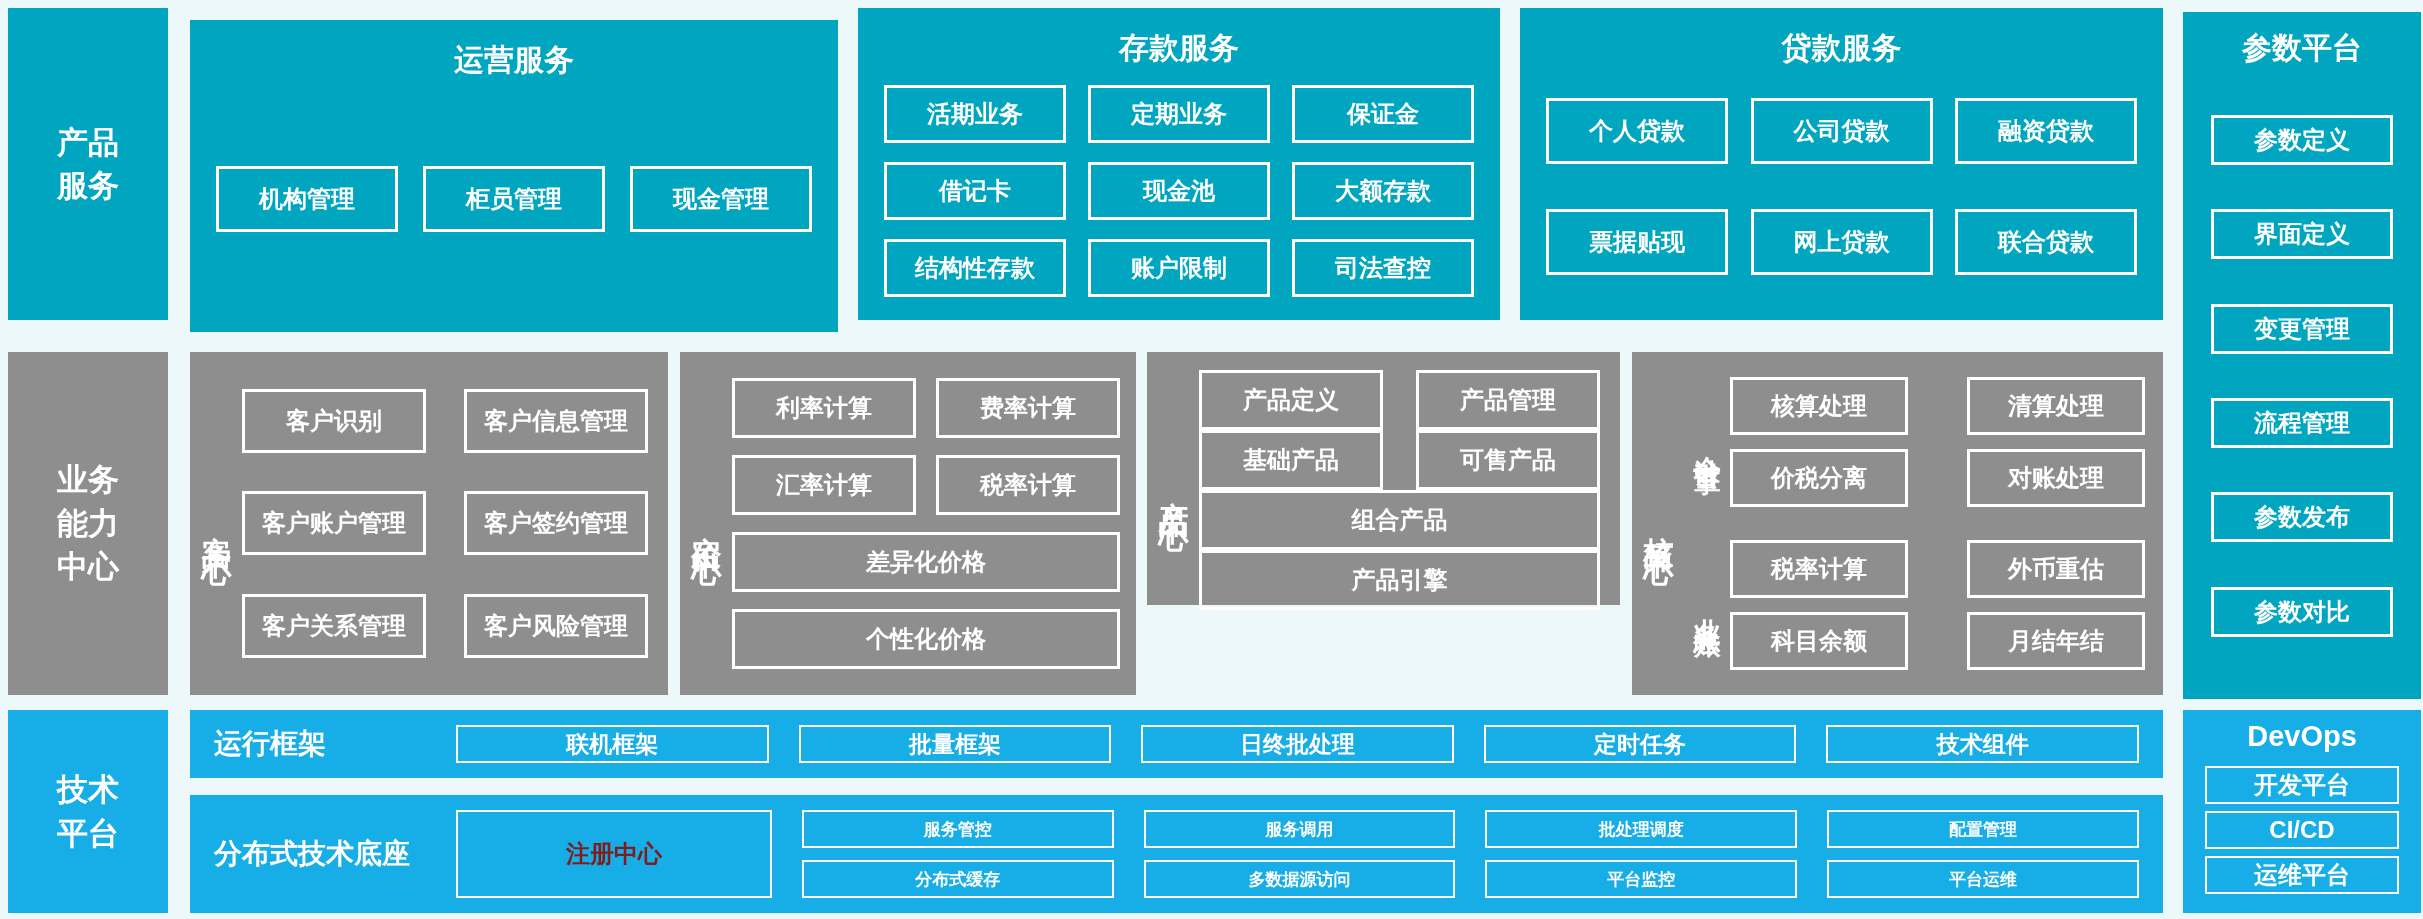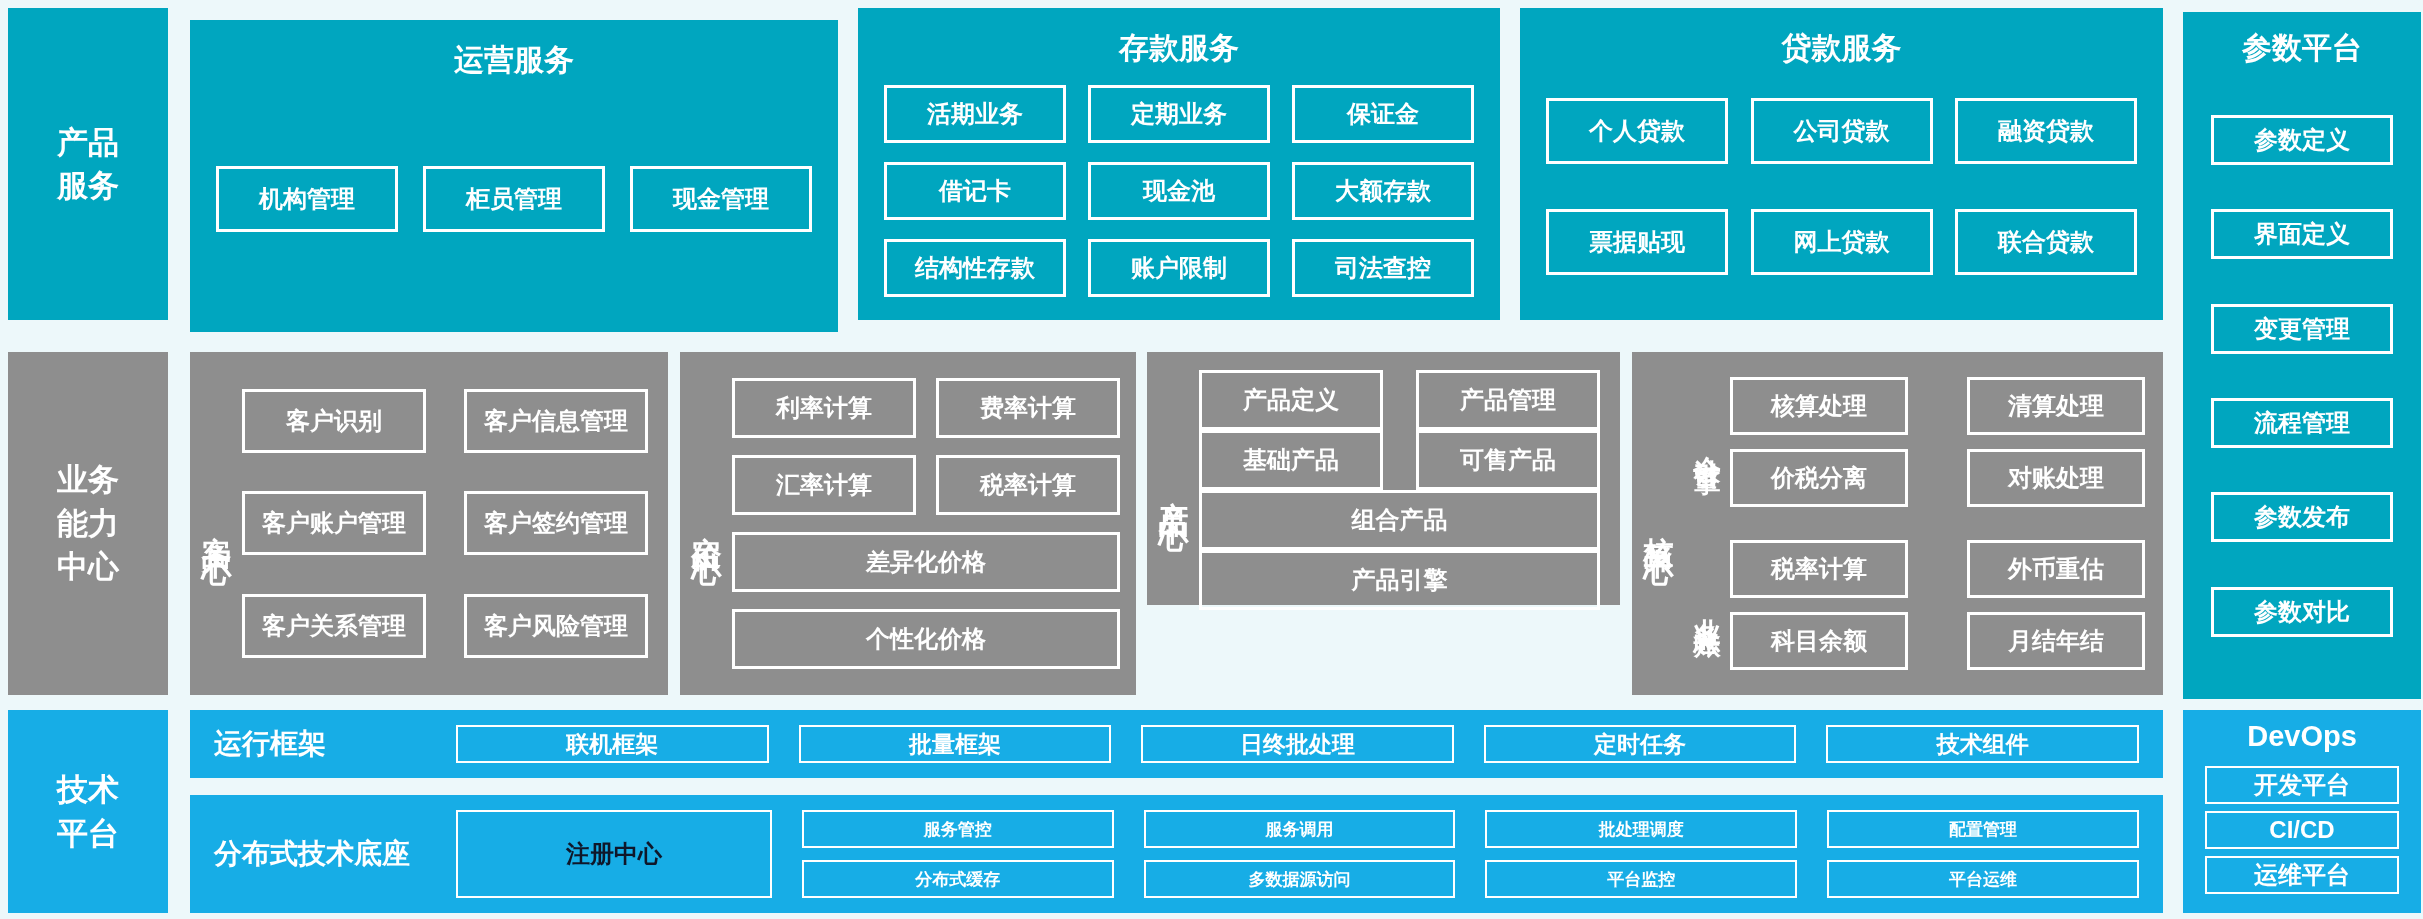--- a/index.html
+++ b/index.html
@@ -52,21 +52,21 @@
   .param-items{flex:1;display:flex;flex-direction:column;justify-content:space-around;padding:24px 28px 40px;}
   .param-box{height:50px;border:3px solid #fff;}
   
   .strip{position:absolute;display:flex;align-items:center;box-sizing:border-box;padding:0 24px;}
   .strip-label{color:#fff;font-weight:bold;font-size:28px;flex:0 0 242px;white-space:nowrap;}
   .strip-boxes{flex:1;display:flex;gap:30px;}
   .sbox{
     flex:1;height:38px;border:2px solid #fff;color:#fff;font-weight:bold;font-size:23px;
     display:flex;align-items:center;justify-content:center;box-sizing:border-box;white-space:nowrap;
   }
-  .registry{flex:1;height:88px;border:2px solid #fff;color:#0f172a;font-weight:bold;font-size:24px;
+  .registry{flex:1;height:88px;border:2px solid #fff;color:#7f1d1d;font-weight:bold;font-size:24px;
     display:flex;align-items:center;justify-content:center;box-sizing:border-box;}
   .minicol{flex:1;display:flex;flex-direction:column;gap:12px;}
   .minibox{height:38px;border:2px solid #fff;color:#fff;font-weight:bold;font-size:17px;
     display:flex;align-items:center;justify-content:center;box-sizing:border-box;white-space:nowrap;}
   
   .devops-items{flex:1;display:flex;flex-direction:column;justify-content:space-around;padding:10px 22px 16px;}
   .devops-box{height:38px;border:2px solid #fff;font-size:24px;}
 </style>
 </head>
 <body>

